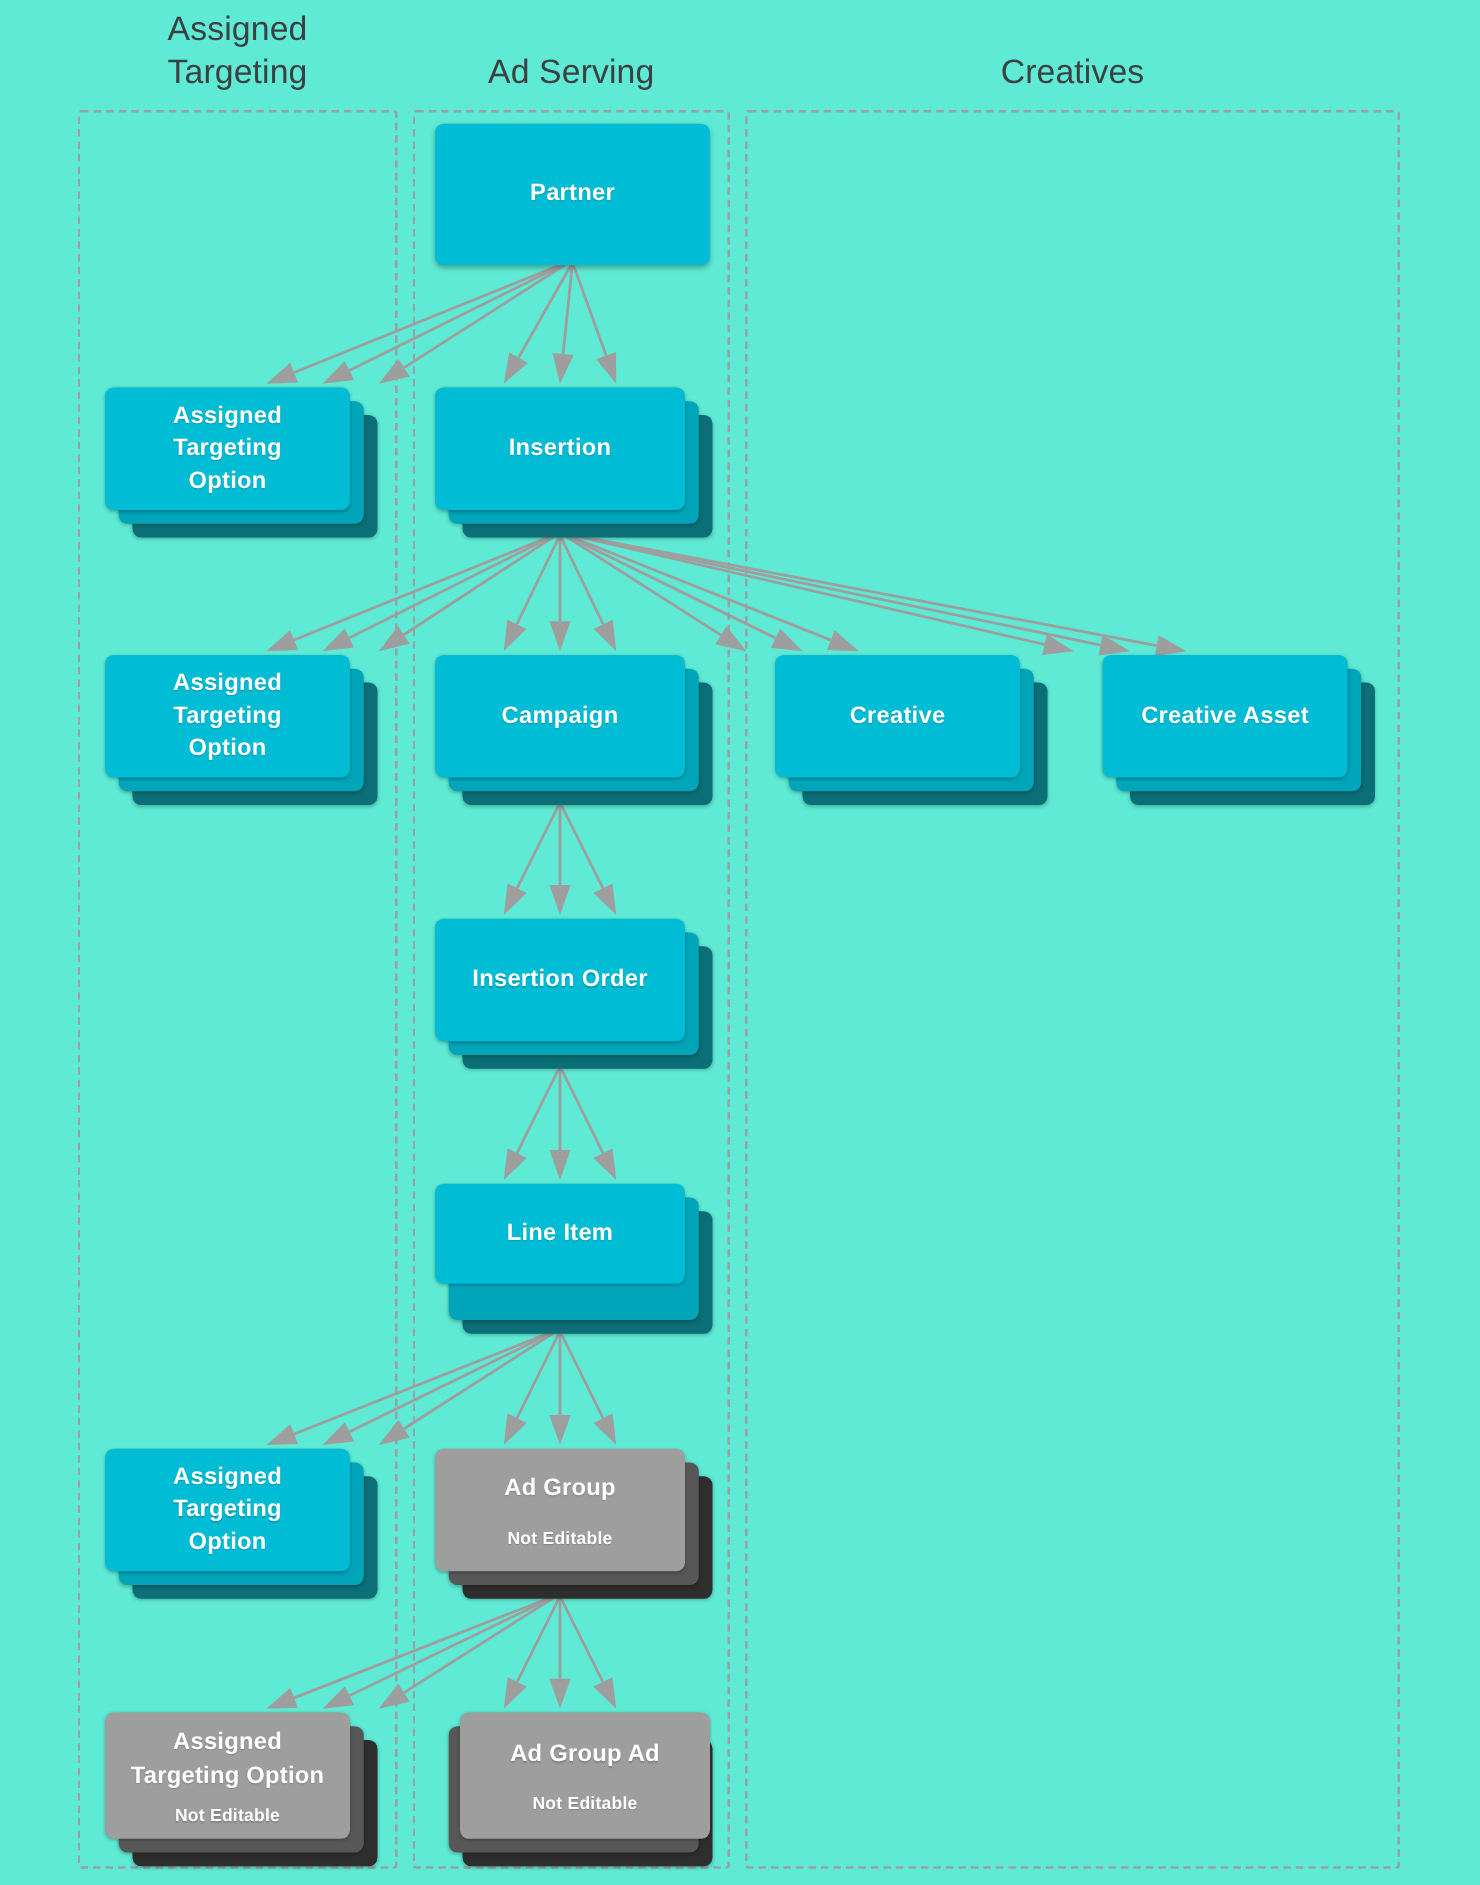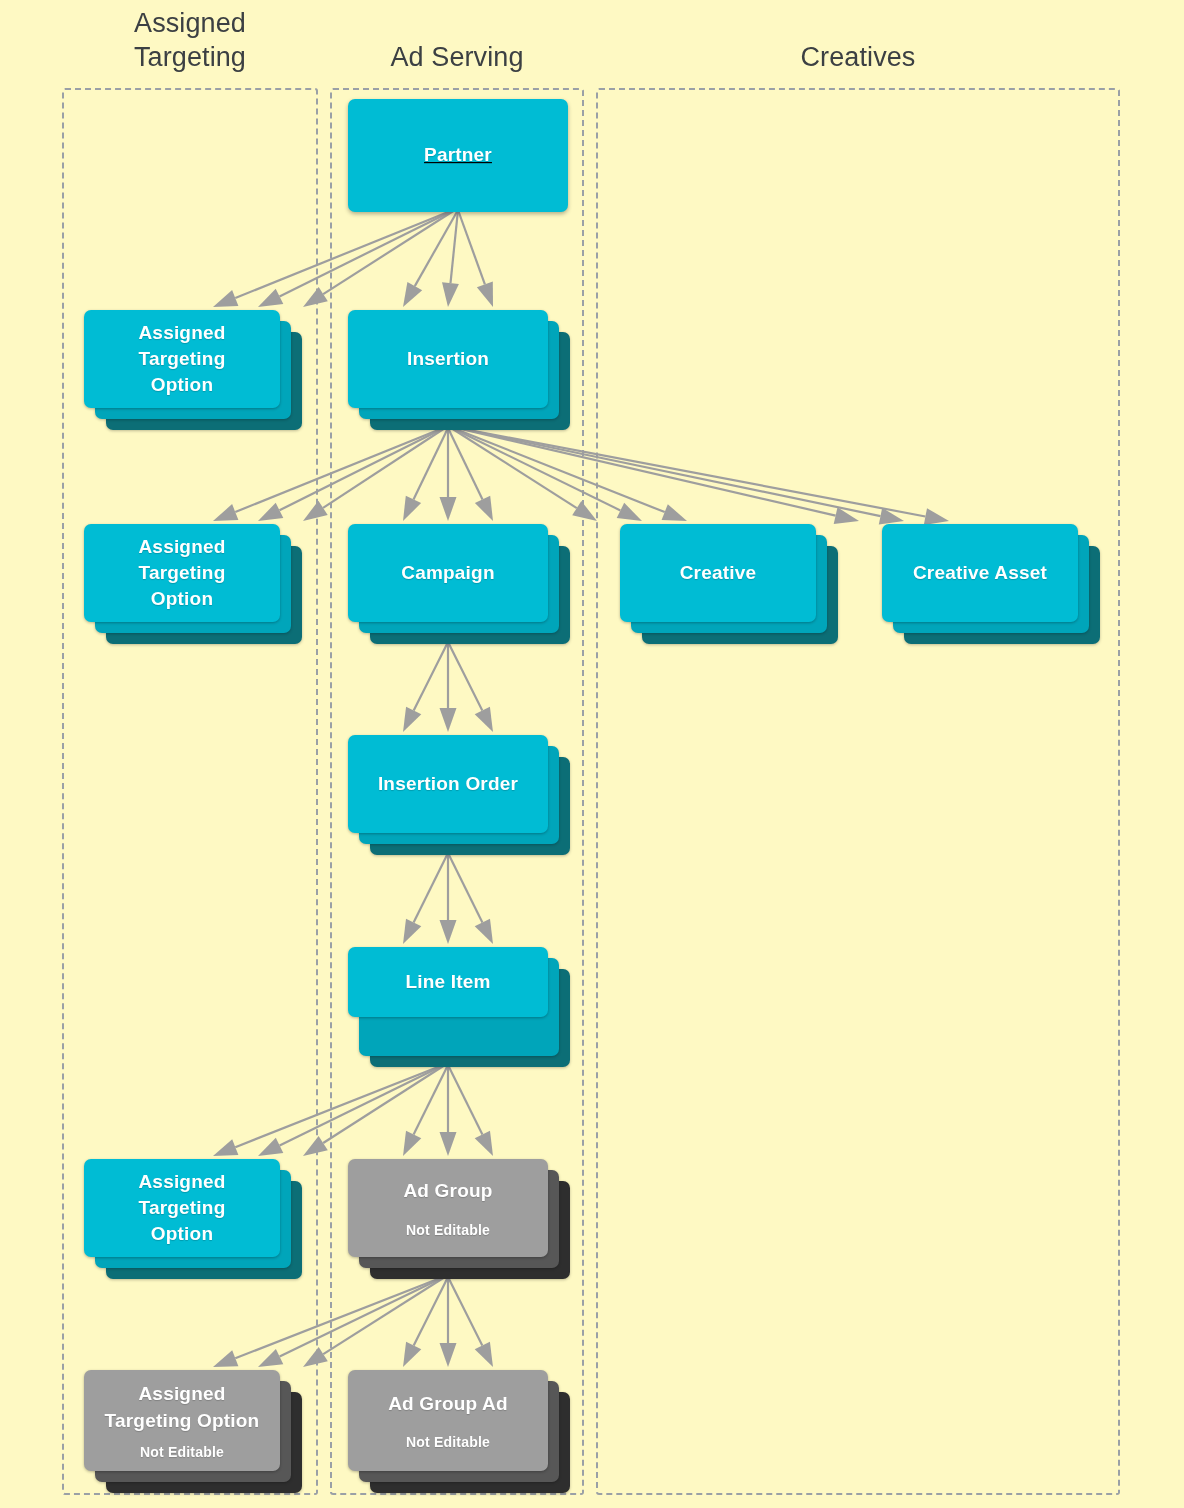--- a/index.html
+++ b/index.html
@@ -8,21 +8,21 @@
     background: #ffffff;
   }
   body {
     font-family: "Liberation Sans", sans-serif;
   }
   #stage {
     position: relative;
     width: 1184px;
     height: 1508px;
     overflow: hidden;
-    background: #fef9c3;
+    background: #5eead4;
   }
 
   
   .col-header {
     position: absolute;
     text-align: center;
     color: #3c4043;
     font-size: 27px;
     font-weight: 400;
     line-height: 1.26;
@@ -113,21 +113,21 @@
   <div class="col-header" style="left:330px; top:40px; width:254px;">
     <div>Ad Serving</div>
   </div>
 
   <div class="lane" style="left:62px; top:88px; width:256px; height:1407px;"></div>
   <div class="lane" style="left:330px; top:88px; width:254px; height:1407px;"></div>
   <div class="lane" style="left:596px; top:88px; width:524px; height:1407px;"></div>
 
   <div id="nodes-layer">
       <div class="node single" style="left: 348px; top: 99px; width: 220px; height: 113px; z-index: 10;">
-        <div class="card l1" style="width: 220px; height: 113px; background: rgb(0, 188, 212); text-decoration: underline;">
+        <div class="card l1" style="width: 220px; height: 113px; background: rgb(0, 188, 212);">
           <div class="title">Partner</div>
         </div>
       </div>
       <div class="node" style="left: 84px; top: 310px; width: 218px; height: 120px; z-index: 11;">
         <div class="card l3" style="left: 22px; top: 22px; width: 196px; height: 98px; background: rgb(12, 110, 118); box-shadow: rgba(0, 0, 0, 0.25) 0px 1px 3px;"></div>
         <div class="card l2" style="left: 11px; top: 11px; width: 196px; height: 98px; background: rgb(0, 165, 186); box-shadow: rgba(0, 0, 0, 0.25) 0px 1px 3px;"></div>
         <div class="card l1" style="width: 196px; height: 98px; background: rgb(0, 188, 212);">
           <div class="title">Assigned<br>Targeting<br>Option</div>
         </div>
       </div>
@@ -169,21 +169,21 @@
       <div class="node" style="left: 348px; top: 735px; width: 222px; height: 120px; z-index: 17;">
         <div class="card l3" style="left: 22px; top: 22px; width: 200px; height: 98px; background: rgb(12, 110, 118); box-shadow: rgba(0, 0, 0, 0.25) 0px 1px 3px;"></div>
         <div class="card l2" style="left: 11px; top: 11px; width: 200px; height: 98px; background: rgb(0, 165, 186); box-shadow: rgba(0, 0, 0, 0.25) 0px 1px 3px;"></div>
         <div class="card l1" style="width: 200px; height: 98px; background: rgb(0, 188, 212);">
           <div class="title">Insertion Order</div>
         </div>
       </div>
       <div class="node" style="left: 348px; top: 947px; width: 222px; height: 120px; z-index: 18;">
         <div class="card l3" style="left: 22px; top: 22px; width: 200px; height: 98px; background: rgb(12, 110, 118); box-shadow: rgba(0, 0, 0, 0.25) 0px 1px 3px;"></div>
         <div class="card l2" style="left: 11px; top: 11px; width: 200px; height: 98px; background: rgb(0, 165, 186); box-shadow: rgba(0, 0, 0, 0.25) 0px 1px 3px;"></div>
-        <div class="card l1" style="width: 200px; height: 70px; background: rgb(0, 188, 212);">
+        <div class="card l1" style="width: 200px; height: 80px; background: rgb(0, 188, 212);">
           <div class="title">Line Item</div>
         </div>
       </div>
       <div class="node" style="left: 84px; top: 1159px; width: 218px; height: 120px; z-index: 19;">
         <div class="card l3" style="left: 22px; top: 22px; width: 196px; height: 98px; background: rgb(12, 110, 118); box-shadow: rgba(0, 0, 0, 0.25) 0px 1px 3px;"></div>
         <div class="card l2" style="left: 11px; top: 11px; width: 196px; height: 98px; background: rgb(0, 165, 186); box-shadow: rgba(0, 0, 0, 0.25) 0px 1px 3px;"></div>
         <div class="card l1" style="width: 196px; height: 98px; background: rgb(0, 188, 212);">
           <div class="title">Assigned<br>Targeting<br>Option</div>
         </div>
       </div>
@@ -199,21 +199,21 @@
         <div class="card l3" style="left: 22px; top: 22px; width: 196px; height: 101px; background: rgb(46, 46, 46); box-shadow: rgba(0, 0, 0, 0.25) 0px 1px 3px;"></div>
         <div class="card l2" style="left: 11px; top: 11px; width: 196px; height: 101px; background: rgb(87, 87, 87); box-shadow: rgba(0, 0, 0, 0.25) 0px 1px 3px;"></div>
         <div class="card l1" style="width: 196px; height: 101px; background: rgb(158, 158, 158);">
           <div class="title">Assigned<br>Targeting Option</div>
           <div class="subtitle" style="margin-top: 10px;">Not Editable</div>
         </div>
       </div>
       <div class="node" style="left: 348px; top: 1370px; width: 222px; height: 123px; z-index: 22;">
         <div class="card l3" style="left: 22px; top: 22px; width: 200px; height: 101px; background: rgb(46, 46, 46); box-shadow: rgba(0, 0, 0, 0.25) 0px 1px 3px;"></div>
         <div class="card l2" style="left: 11px; top: 11px; width: 200px; height: 101px; background: rgb(87, 87, 87); box-shadow: rgba(0, 0, 0, 0.25) 0px 1px 3px;"></div>
-        <div class="card l1" style="width: 200px; height: 101px; background: rgb(158, 158, 158);">
+        <div class="card l1" style="width: 200px; height: 101px; background: rgb(158, 158, 158); margin-left: 20px;">
           <div class="title">Ad Group Ad</div>
           <div class="subtitle">Not Editable</div>
         </div>
       </div>
     </div>
 
   <svg id="edges" viewBox="0 0 1184 1508" xmlns="http://www.w3.org/2000/svg">
       <g>
         <line x1="458.0" y1="210.0" x2="414.8" y2="286.1" stroke="#9E9E9E" stroke-width="2.2"></line>
         <polygon points="403.0,307.0 407.4,281.9 422.2,290.3" fill="#9E9E9E"></polygon>

